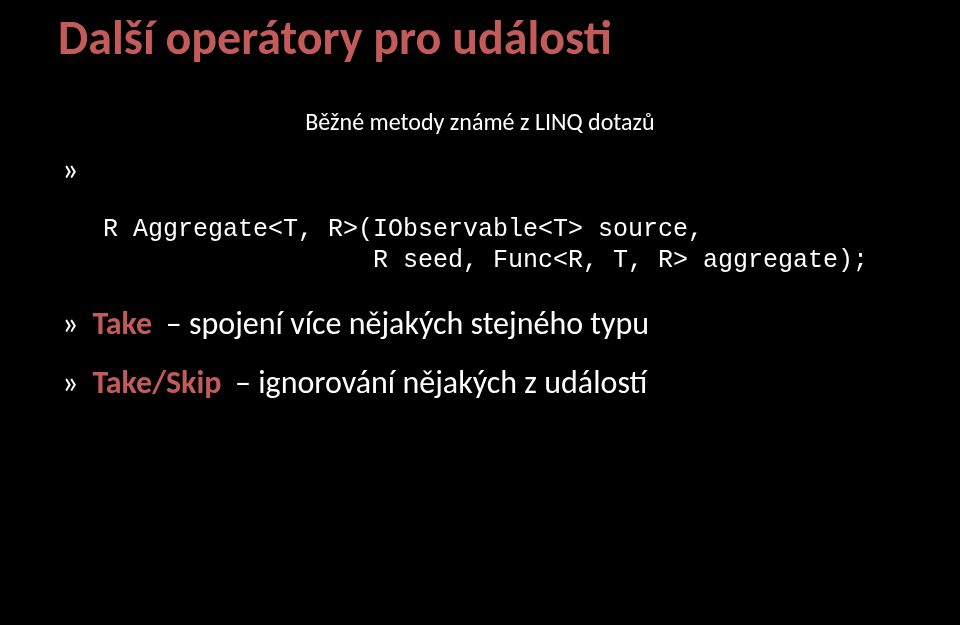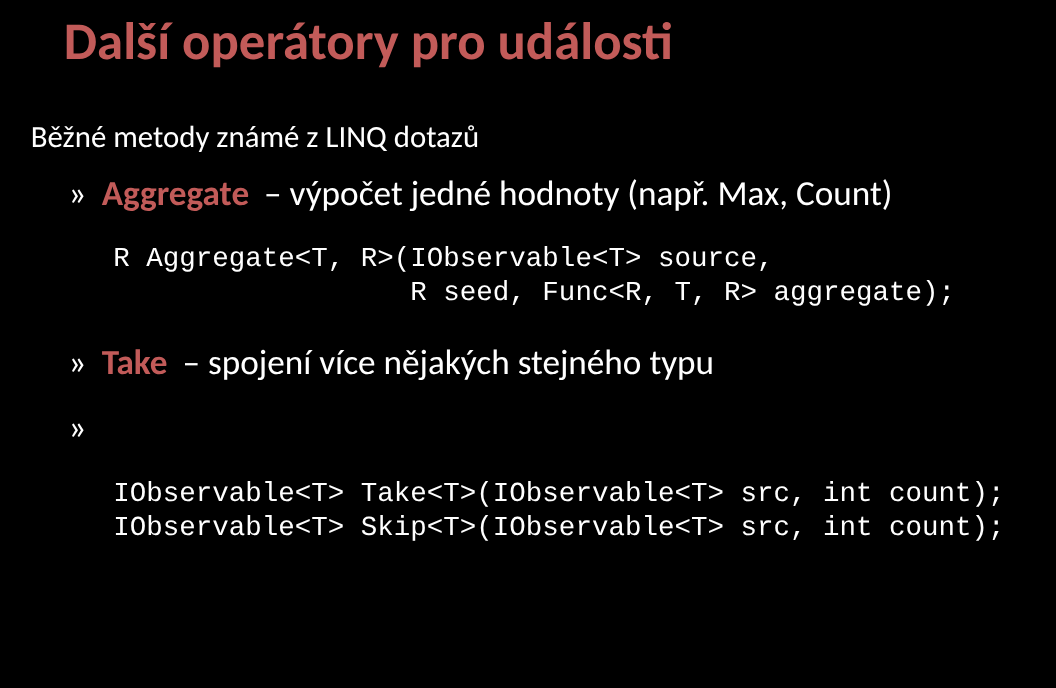--- a/index.html
+++ b/index.html
@@ -17,24 +17,25 @@
       overflow: hidden;
     }
     .title {
       font-size: 48px;
       font-weight: bold;
       color: #c25b59;
       margin-bottom: 40px;
       margin-left: 30px;
     }
     .subtitle {
-      font-size: 28px;
+      font-size: 24px;
       font-weight: normal;
       color: #ffffff;
       margin-bottom: 14px;
+      text-align: center;
     }
     .bullet-item {
       margin-bottom: 2px;
     }
     .bullet-line {
       display: flex;
       align-items: baseline;
       margin-left: 34px;
     }
     .bullet-marker {
@@ -73,38 +74,36 @@
   </style>
 </head>
 <body>
 
 <div class="title">Další operátory pro události</div>
 <div class="subtitle">Běžné metody známé z LINQ dotazů</div>
 
 <div class="bullet-item">
   <div class="bullet-line">
     <span class="bullet-marker">»</span>
-    <span>
-      <span class="bullet-keyword">Aggregate</span>
-      <span class="bullet-desc">– výpočet jedné hodnoty (např. Max, Count)</span>
-    </span>
   </div>
   <div class="code-block">R Aggregate&lt;T, R&gt;(IObservable&lt;T&gt; source,
                   R seed, Func&lt;R, T, R&gt; aggregate);</div>
 </div>
 
 <div class="bullet-item section2">
   <div class="bullet-line">
     <span class="bullet-marker">»</span>
     <span>
       <span class="bullet-keyword">Take</span>
       <span class="bullet-desc">– spojení více nějakých stejného typu</span>
     </span>
   </div>
 </div>
 
 <div class="bullet-item section3">
   <div class="bullet-line">
     <span class="bullet-marker">»</span>
+    <span>
+      <span class="bullet-keyword">Take/Skip</span>
+      <span class="bullet-desc">– ignorování nějakých z událostí</span>
+    </span>
   </div>
-  <div class="code-block">IObservable&lt;T&gt; Take&lt;T&gt;(IObservable&lt;T&gt; src, int count);
-IObservable&lt;T&gt; Skip&lt;T&gt;(IObservable&lt;T&gt; src, int count);</div>
 </div>
 
 </body></html>

